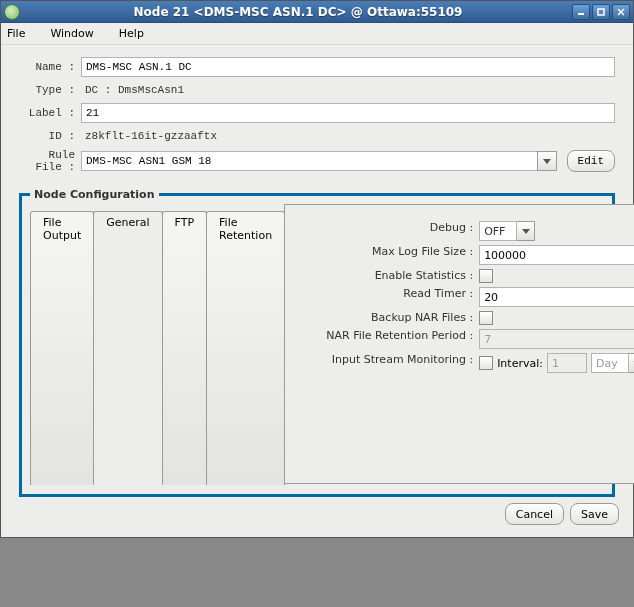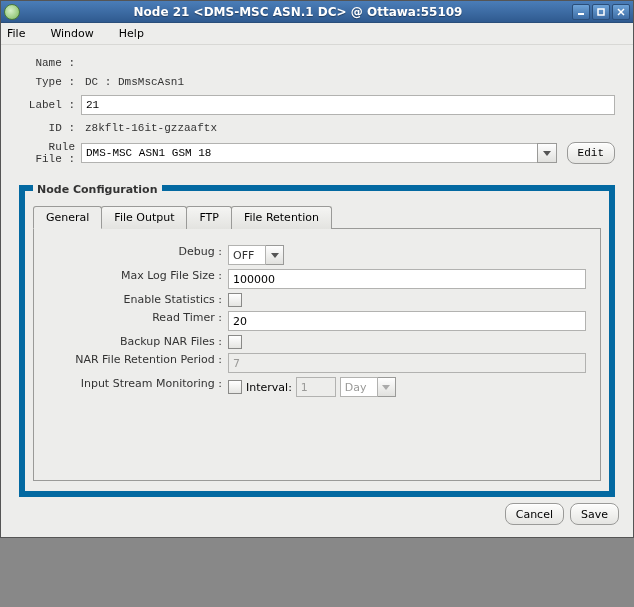--- a/index.html
+++ b/index.html
@@ -112,27 +112,27 @@
     min-width: 48px;
     border: 1px solid #9a9a98;
     background: linear-gradient(to bottom,#fdfdfc,#e5e5e2);
     border-radius: 8px;
     padding: 0 10px;
     font: inherit;
     cursor: default;
     box-shadow: inset 0 1px 0 #fff;
   }
   .fieldset {
-    border: 6px solid #0369a1;
+    border: 3px solid #0369a1;
     margin-top: 16px;
     padding: 8px 8px 10px 8px;
     position: relative;
     flex:1;
     display:flex;
-    flex-direction:column;
+    flex-direction:row;
   }
   .fieldset .legend {
     position: absolute;
     top: -8px;
     left: 8px;
     background: #ededeb;
     padding: 0 4px;
     font-weight: bold;
     color:#333;
   }
@@ -248,20 +248,21 @@
   <div class="menubar">
     <span>File</span>
     <span>Window</span>
     <span>Help</span>
   </div>
 
   <div class="content">
 
     <div class="form-row">
       <div class="lbl">Name :</div>
+      <input class="flat-input" value="DMS-MSC ASN.1 DC" style="">
     </div>
     <div class="form-row">
       <div class="lbl">Type :</div>
       <div class="flat-read">DC : DmsMscAsn1</div>
     </div>
     <div class="form-row">
       <div class="lbl">Label :</div>
       <input class="flat-input" value="21" style="">
     </div>
     <div class="form-row">
@@ -277,22 +278,22 @@
           </div>
       </div>
       <div style="width:10px"></div>
       <button class="btn">Edit</button>
     </div>
 
     <div class="fieldset">
       <div class="legend">Node Configuration</div>
 
       <div class="tabs">
+        <div class="tab">File Output</div>
         <div class="tab active">General</div>
-        <div class="tab">File Output</div>
         <div class="tab">FTP</div>
         <div class="tab">File Retention</div>
       </div>
 
       <div class="tab-body">
 
         <div class="cfg-row">
           <div class="clbl">Debug :</div>
           <div class="cval">
             <div class="small-combo">

